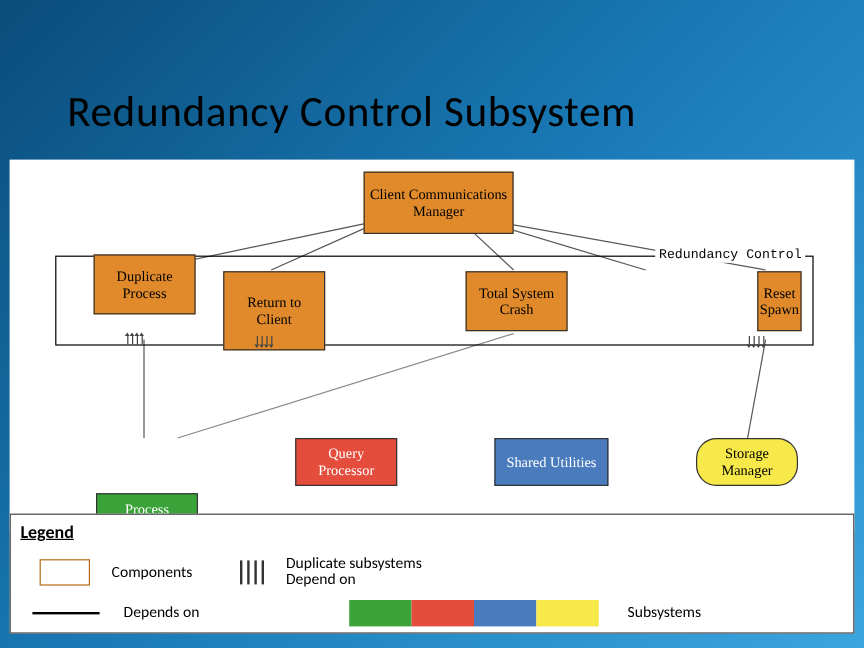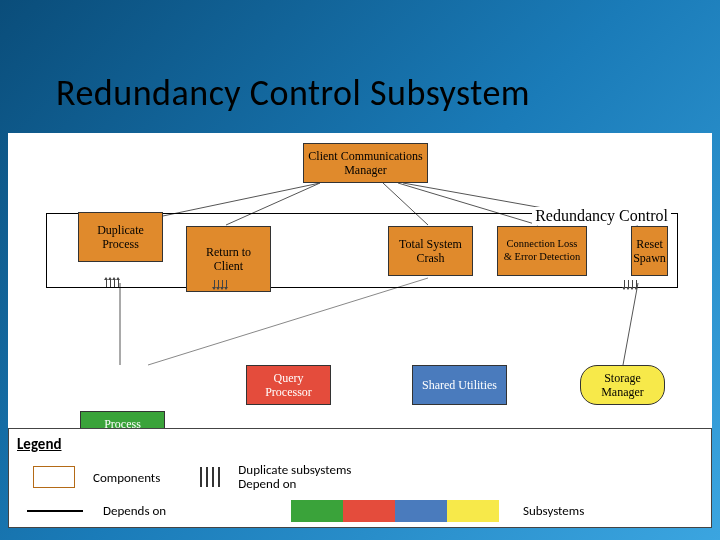--- a/index.html
+++ b/index.html
@@ -52,22 +52,22 @@
   .rc-container {
     position: absolute;
     border: 1px solid #000;
     background: transparent;
   }
   .rc-label {
     position: absolute;
     right: 6px;
     top: -7px;
     background: #fff;
-    font-family: Liberation Serif, serif;
-    font-size: 16px;
+    font-family: Liberation Mono, monospace;
+    font-size: 11px;
     padding: 0 3px;
   }
   .ticks {
     position: absolute;
     display: flex;
     gap: 3px;
     justify-content: center;
   }
   .ticks span {
     width: 1px;
@@ -166,21 +166,21 @@
     <line x1="312" y1="50" x2="112" y2="92" stroke="#555" stroke-width="1"></line>
     <line x1="312" y1="50" x2="218" y2="92" stroke="#555" stroke-width="1"></line>
     <line x1="375" y1="50" x2="420" y2="92" stroke="#555" stroke-width="1"></line>
     <line x1="390" y1="50" x2="530" y2="92" stroke="#555" stroke-width="1"></line>
     <line x1="395" y1="50" x2="630" y2="92" stroke="#555" stroke-width="1"></line>
     <line x1="112" y1="150" x2="112" y2="232" stroke="#555" stroke-width="1"></line>
     <line x1="420" y1="145" x2="140" y2="232" stroke="#888" stroke-width="1"></line>
     <line x1="630" y1="150" x2="615" y2="232" stroke="#555" stroke-width="1"></line>
   </svg>
 
-  <div class="node orange" style="left:295px; top:10px; width:125px; height:40px;">Client Communications Manager</div>
+  <div class="node orange" style="left:295px; top:10px; width:125px; height:52px;">Client Communications Manager</div>
 
   <div class="rc-container" style="left:38px; top:80px; width:632px; height:75px;">
     <div class="rc-label">Redundancy Control</div>
   </div>
 
   <div class="node orange" style="left:70px; top:79px; width:85px; height:50px;">Duplicate Process</div>
   <div class="ticks up" style="left:98px; top:147px;">
       <span></span>
       <span></span>
       <span></span>
@@ -190,21 +190,20 @@
   <div class="node orange" style="left:178px; top:93px; width:85px; height:66px;">Return to Client</div>
   <div class="ticks down" style="left:206px; top:147px;">
       <span></span>
       <span></span>
       <span></span>
       <span></span>
     </div>
 
   <div class="node orange" style="left:380px; top:93px; width:85px; height:50px;">Total System Crash</div>
 
-  <div class="node orange" style="left:489px; top:93px; width:90px; height:50px; font-size:10.5px;">Connection Loss &amp; Error Detection</div>
 
   <div class="node orange" style="left:623px; top:93px; width:37px; height:50px;">Reset Spawn</div>
   <div class="ticks down" style="left:616px; top:147px;">
       <span></span>
       <span></span>
       <span></span>
       <span></span>
     </div>
 
   <div class="node green" style="left:72px; top:232px; width:85px; height:40px;">Process Manager</div>

